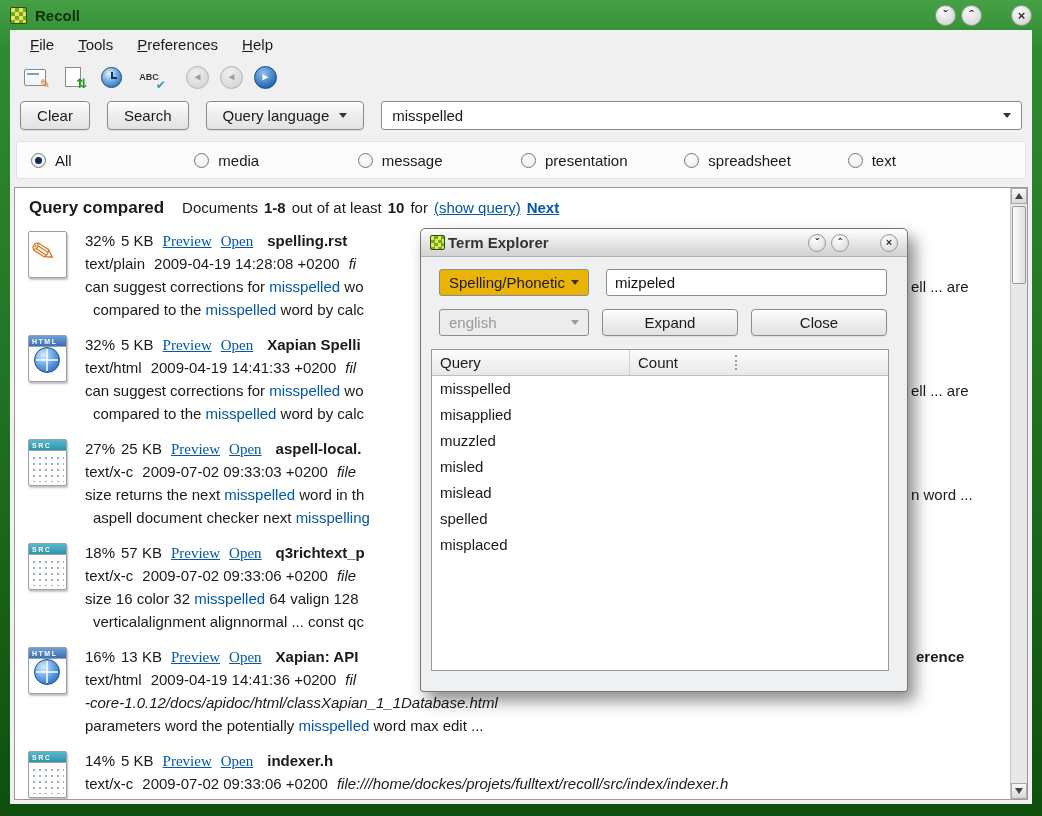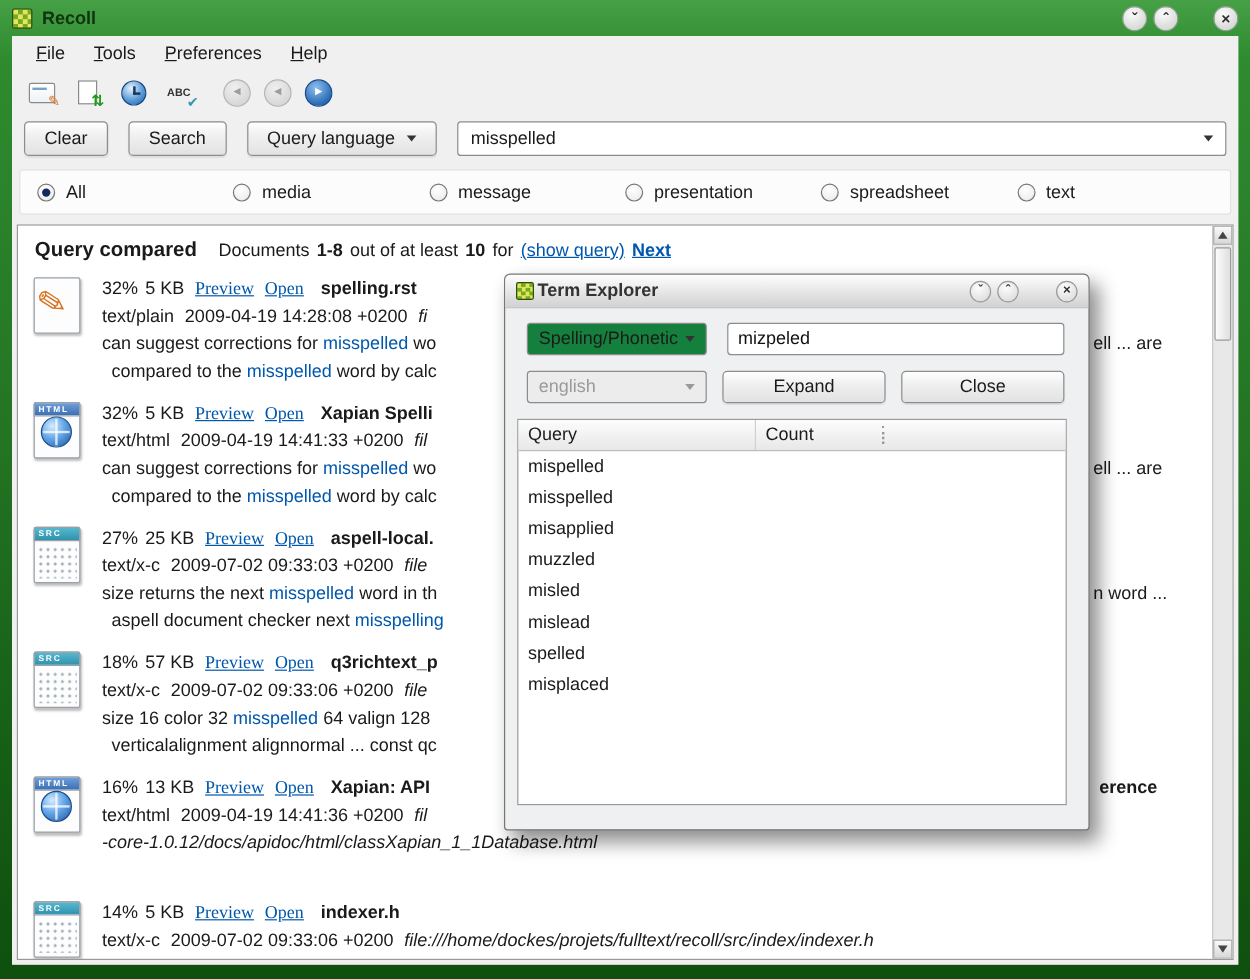--- a/index.html
+++ b/index.html
@@ -90,21 +90,21 @@
 
 
 .dialog{position:absolute;left:420px;top:228px;width:488px;height:464px;background:#eff0f1;border:1px solid #767676;border-radius:5px 5px 3px 3px;box-shadow:7px 9px 16px rgba(0,0,0,0.45);z-index:5;}
 .dtitlebar{height:28px;background:linear-gradient(#fefefe,#dedede 70%,#d2d2d2);border-bottom:1px solid #b0b0b0;border-radius:5px 5px 0 0;display:flex;align-items:center;gap:3px;padding:0 9px;}
 .dtitle{font-weight:bold;color:#333;}
 .dialog .winbtn{width:18px;height:18px;background:radial-gradient(circle at 40% 30%,#fdfdfd,#d6d6d6);border-color:#9a9a9a;}
 .dialog .winbtn .glyph{font-size:11px;}
 .dialog .winbtn.close{margin-left:26px;}
 .drow{display:flex;align-items:center;gap:17px;margin:12px 20px 0 18px;}
 .drow.row2{gap:13px;margin-top:13px;}
-.combo{width:150px;height:27px;border:1px solid #8c8c8c;border-radius:3px;background:#15803d;display:flex;align-items:center;justify-content:space-between;padding:0 9px;flex:none;gap:6px;}
+.combo{width:150px;height:27px;border:1px solid #8c8c8c;border-radius:3px;background:#eab308;display:flex;align-items:center;justify-content:space-between;padding:0 9px;flex:none;gap:6px;}
 .combo.disabled{background:#ececec;color:#9a9a9a;}
 .combo.disabled .dd{border-top-color:#9a9a9a;}
 .tinput{flex:1;height:27px;border:1px solid #8c8c8c;border-radius:3px;background:#fff;padding:0 8px;font:inherit;color:#111;}
 .drow .btn.grow{flex:1;height:27px;min-width:0;}
 .ttable{position:absolute;left:10px;right:18px;top:120px;bottom:20px;background:#fff;border:1px solid #9a9a9a;overflow:hidden;}
 .thead{height:26px;display:flex;background:linear-gradient(#fcfcfc,#e8e8e8);border-bottom:1px solid #bdbdbd;position:relative;}
 .th{line-height:25px;padding:0 8px;}
 .th.term{width:197px;}
 .th.count{flex:1;border-left:1px solid #cfcfcf;}
 .grip{position:absolute;left:303px;top:5px;bottom:5px;border-left:2px dotted #9a9a9a;}
@@ -280,20 +280,21 @@
           <div class="result">
             <div class="ricon">
               <span class="page"></span>
               <span class="minibar html">HTML</span>
               <span class="globe"></span>
             </div>
             <div class="rbody">
               <div class="rline l1"><span class="pct">16%</span><span class="fsize">13 KB</span><a class="rlink">Preview</a><a class="rlink">Open</a><span class="rtitle">Xapian: API </span><span class="frag rtitle">erence</span></div>
               <div class="rline meta"><span>text/html</span><span>2009-04-19 14:41:36 +0200</span><span class="url">fil</span></div>
               <div class="rline"><span class="url">-core-1.0.12/docs/apidoc/html/classXapian_1_1Database.html</span></div>
+              <div class="rline snip"><span>parameters word the potentially </span><span class="hl">misspelled</span><span> word max edit ...</span></div>
             </div>
           </div>
           <div class="result">
             <div class="ricon">
               <span class="page"></span>
               <span class="minibar src">SRC</span>
               <span class="dots"></span>
             </div>
             <div class="rbody">
               <div class="rline l1"><span class="pct">14%</span><span class="fsize">5 KB</span><a class="rlink">Preview</a><a class="rlink">Open</a><span class="rtitle">indexer.h</span></div>
@@ -346,24 +347,20 @@
       <button class="btn grow">Close</button>
     </div>
     <div class="ttable">
       <div class="thead">
         <span class="th term">Query</span>
         <span class="th count">Count</span>
         <span class="grip"></span>
       </div>
       <div id="termrows">
           <div class="trow">
-            <span class="tcell term">mispelled</span>
-            <span class="tcell count"></span>
-          </div>
-          <div class="trow">
             <span class="tcell term">misspelled</span>
             <span class="tcell count"></span>
           </div>
           <div class="trow">
             <span class="tcell term">misapplied</span>
             <span class="tcell count"></span>
           </div>
           <div class="trow">
             <span class="tcell term">muzzled</span>
             <span class="tcell count"></span>

